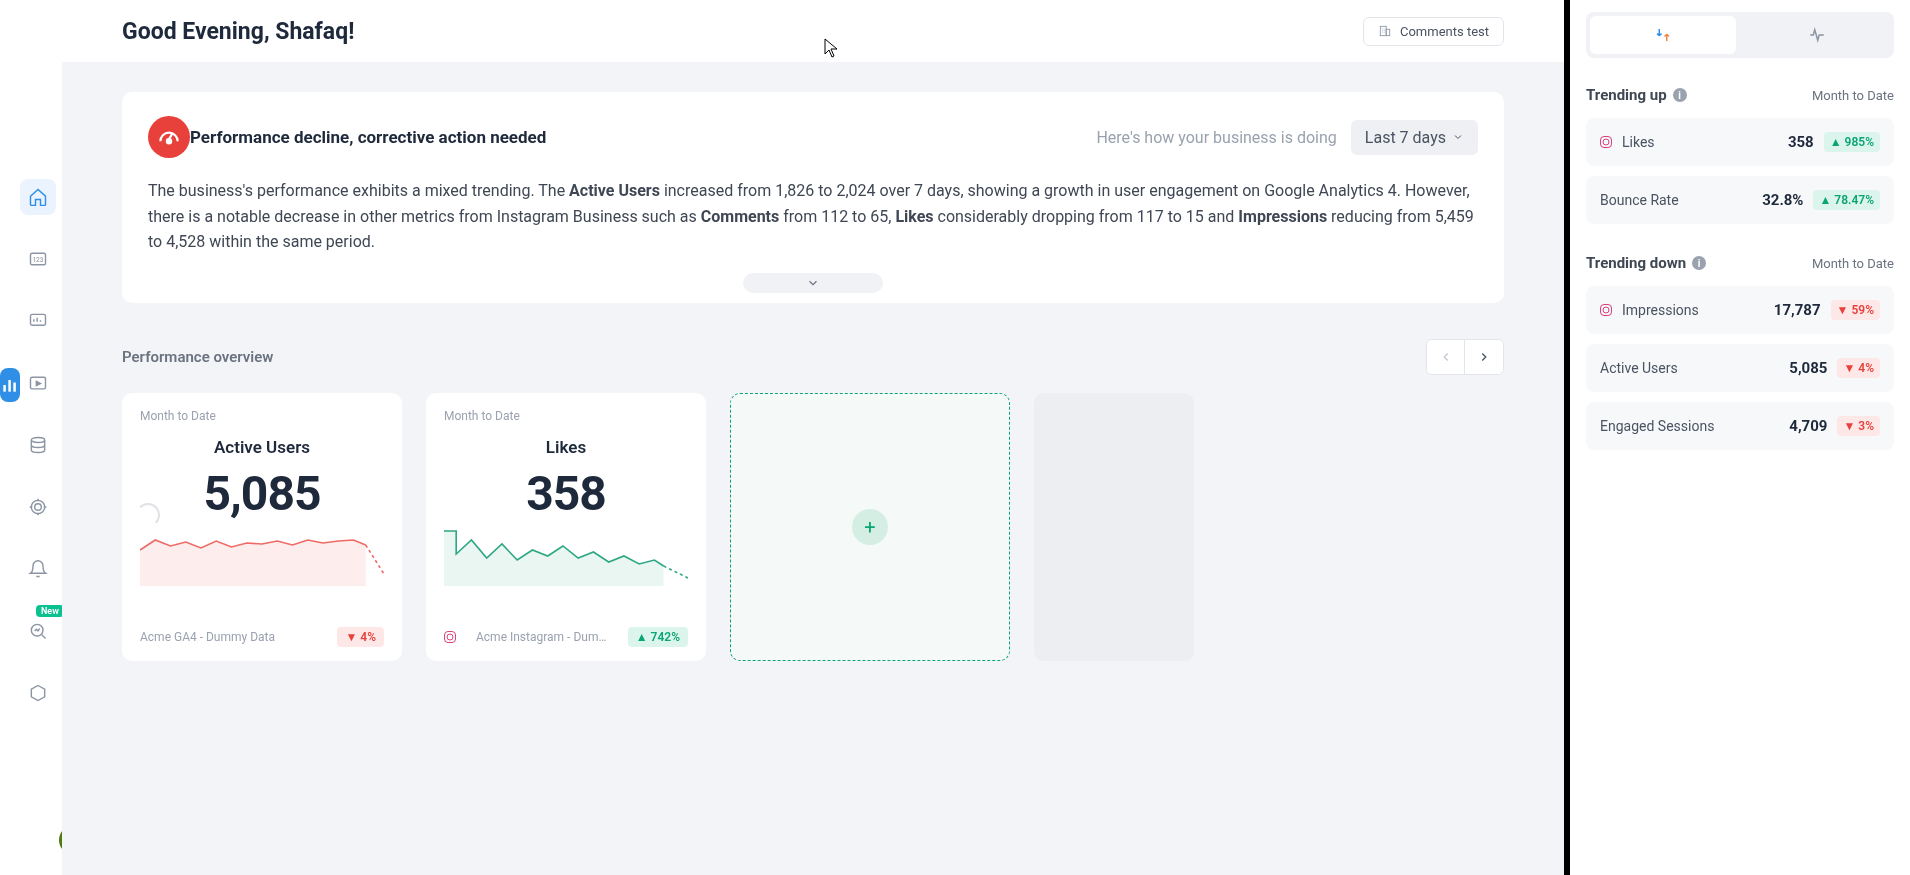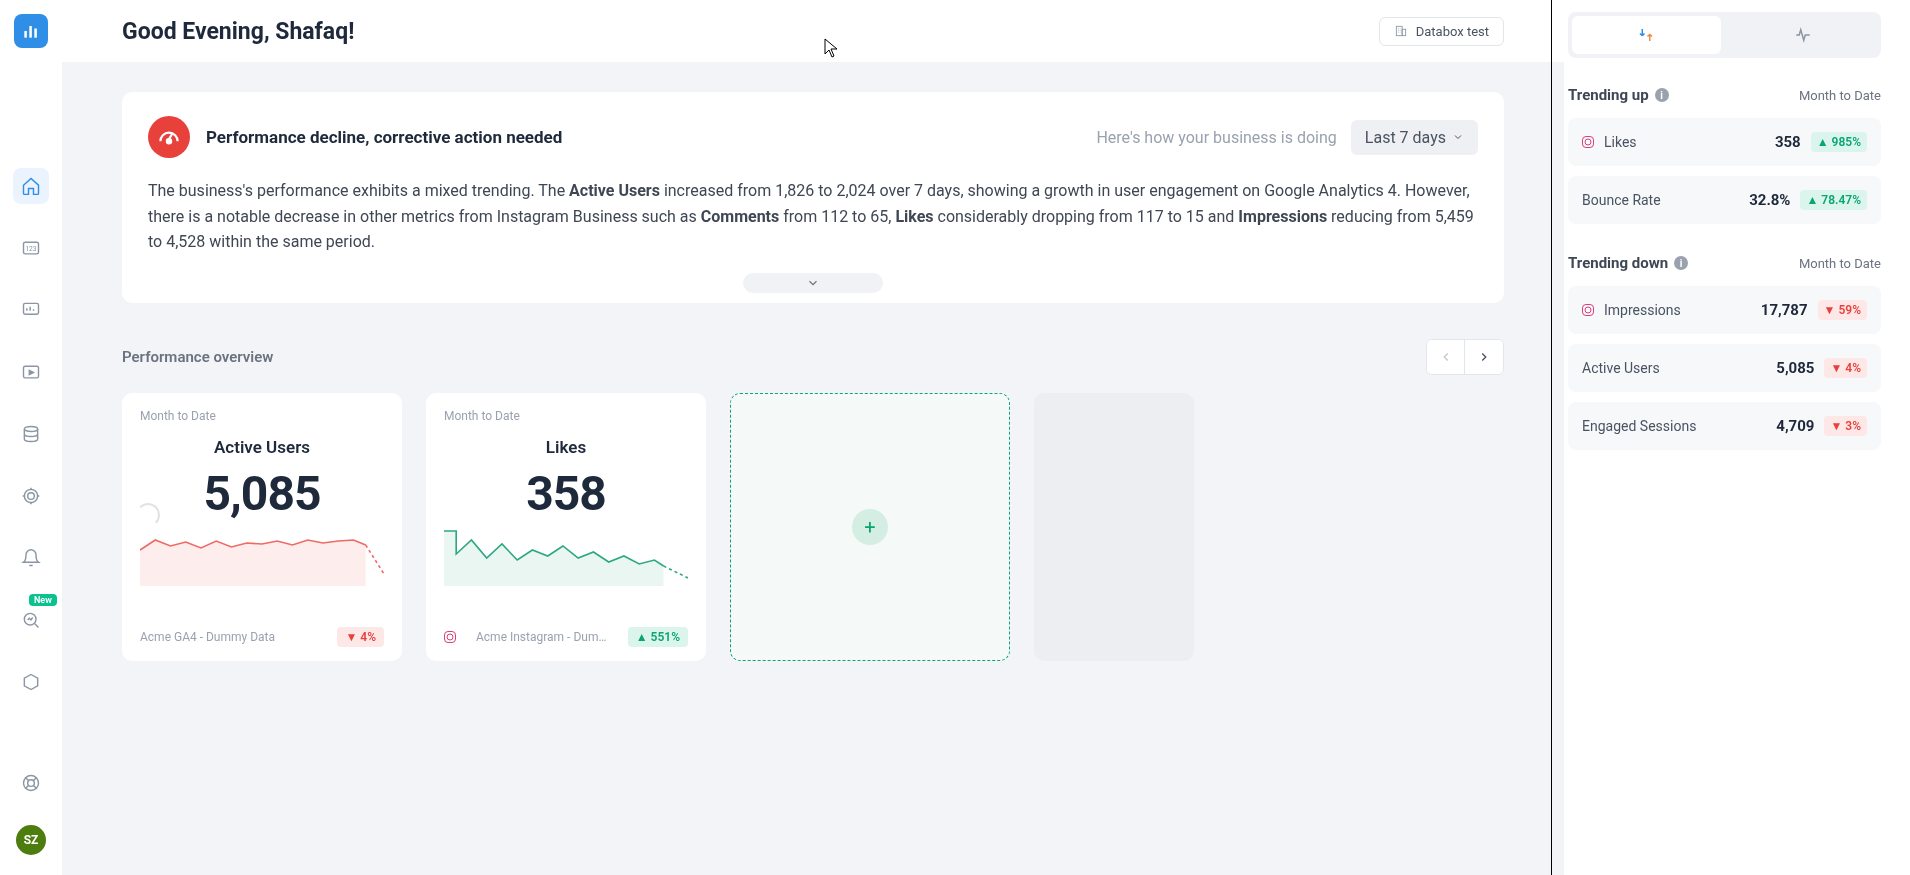--- a/index.html
+++ b/index.html
@@ -1,37 +1,37 @@
 <!DOCTYPE html>
 <html><head>
 <meta charset="utf-8">
 <style>
   *{margin:0;padding:0;box-sizing:border-box;font-family:-apple-system,BlinkMacSystemFont,"Segoe UI",Roboto,sans-serif;}
   body{background:#fff;color:#1e293b;overflow:hidden;width:1910px;height:875px;position:relative;}
   
-  .leftrail{position:absolute;left:0;top:0;width:62px;height:100%;background:#fff;display:flex;flex-direction:column;align-items:center;padding-top:14px;}
+  .leftrail{position:absolute;left:0;top:0;width:62px;height:100%;background:#fff;display:flex;align-items:center;padding-top:14px;}
   .logo{width:34px;height:34px;border-radius:8px;background:#2f8fe6;display:flex;align-items:center;justify-content:center;margin-bottom:120px;}
   .logo svg{width:20px;height:20px;fill:#fff;}
   .rail-items{display:flex;flex-direction:column;gap:26px;align-items:center;}
   .rail-item{width:36px;height:36px;display:flex;align-items:center;justify-content:center;border-radius:8px;cursor:pointer;color:#8b95a4;position:relative;}
   .rail-item.active{background:#eaf3fe;color:#2f8fe6;}
   .rail-item svg{width:20px;height:20px;stroke:currentColor;fill:none;stroke-width:1.7;}
   .rail-item .new-badge{position:absolute;top:-8px;left:16px;background:#0bc18f;color:#fff;font-size:9px;padding:1px 5px;border-radius:4px;font-weight:600;}
   .rail-bottom{margin-top:auto;display:flex;flex-direction:column;gap:24px;align-items:center;padding-bottom:20px;}
   .avatar{width:30px;height:30px;border-radius:50%;background:#4d7c0f;color:#fff;font-size:12px;font-weight:700;display:flex;align-items:center;justify-content:center;}
   
   .topbar{position:absolute;left:62px;top:0;right:346px;height:62px;display:flex;align-items:center;padding:12px 60px;}
   .greeting{font-size:23px;font-weight:700;color:#1e293b;}
   .workspace-btn{margin-left:auto;border:1px solid #e2e6eb;border-radius:6px;padding:6px 14px;display:flex;align-items:center;gap:8px;font-size:13px;color:#4a5362;cursor:pointer;background:#fff;}
   .workspace-btn svg{width:14px;height:14px;stroke:#8b95a4;fill:none;stroke-width:1.5;}
   
   .main{position:absolute;left:62px;top:62px;right:346px;bottom:0;background:#f3f4f7;padding:30px 60px;overflow:hidden;}
   
   .insight{background:#fff;border-radius:10px;padding:24px 26px 10px;}
-  .insight-head{display:flex;align-items:center;gap:16px;margin-bottom:20px;}
+  .insight-head{display:flex;align-items:center;gap:0;margin-bottom:20px;}
   .gauge{width:42px;height:42px;border-radius:50%;background:#e8413c;display:flex;align-items:center;justify-content:center;color:#fff;flex-shrink:0;}
   .gauge svg{width:26px;height:26px;}
   .insight-title{font-size:17px;font-weight:700;color:#1e293b;}
   .insight-sub{margin-left:auto;display:flex;align-items:center;gap:14px;text-align:right;}
   .insight-sub-text{color:#9aa2af;font-size:16px;}
   .range-sel{background:#eef0f3;border-radius:6px;padding:8px 14px;display:flex;align-items:center;gap:6px;font-size:16px;color:#4a5362;cursor:pointer;}
   .range-sel svg{width:12px;height:12px;stroke:#4a5362;fill:none;stroke-width:2;}
   .insight-body{font-size:16px;line-height:1.6;color:#3f4754;}
   .insight-body b{font-weight:700;}
   .expander{margin:18px auto 0;width:140px;height:20px;background:#f1f2f5;border-radius:999px;display:flex;align-items:center;justify-content:center;cursor:pointer;}
@@ -55,21 +55,21 @@
   .delta{font-size:12px;font-weight:600;padding:3px 8px;border-radius:4px;display:inline-flex;align-items:center;gap:3px;}
   .delta.down{background:#fde8e7;color:#e8413c;}
   .delta.up{background:#dcf5ec;color:#0aa574;}
   .ig-icon{display:inline-block;width:12px;height:12px;border:1.4px solid #d8417a;border-radius:4px;position:relative;flex-shrink:0;}
   .ig-icon::after{content:"";position:absolute;width:5px;height:5px;border:1.2px solid #d8417a;border-radius:50%;left:50%;top:50%;transform:translate(-50%,-50%);}
   .spinner-arc{position:absolute;left:14px;top:110px;width:24px;height:24px;border:2px solid #d3d6dc;border-left-color:transparent;border-bottom-color:transparent;border-radius:50%;opacity:.7;}
   .add-card{width:280px;height:268px;border:1px dashed #0aa574;border-radius:10px;background:#f5f9f7;display:flex;align-items:center;justify-content:center;cursor:pointer;}
   .add-btn{width:36px;height:36px;border-radius:50%;background:#d4eee4;color:#0aa574;font-size:20px;display:flex;align-items:center;justify-content:center;}
   .placeholder-card{width:160px;height:268px;background:#eceef1;border-radius:10px;}
   
-  .rightbar{position:absolute;right:13px;top:0;width:346px;height:100%;border-left:1px solid #000000;padding:12px 16px;}
+  .rightbar{position:absolute;right:0;top:0;width:346px;height:100%;border-left:6px solid #000000;padding:12px 16px;}
   .rb-tabs{display:flex;gap:8px;background:#f1f2f5;border-radius:8px;padding:4px;margin-bottom:28px;}
   .rb-tab{flex:1;height:38px;display:flex;align-items:center;justify-content:center;border-radius:6px;cursor:pointer;}
   .rb-tab.active{background:#fff;}
   .rb-tab svg{width:18px;height:18px;}
   .rb-section-head{display:flex;align-items:center;gap:6px;margin-bottom:14px;}
   .rb-section-title{font-size:15px;font-weight:700;color:#3f4754;}
   .info-icn{width:14px;height:14px;border-radius:50%;background:#9aa2af;color:#fff;font-size:10px;display:flex;align-items:center;justify-content:center;font-weight:700;}
   .rb-range{margin-left:auto;font-size:13px;color:#6b7280;}
   .rb-list{display:flex;flex-direction:column;gap:10px;margin-bottom:30px;}
   .rb-row{background:#f7f8fa;border-radius:8px;padding:14px 14px;display:flex;align-items:center;gap:10px;}
@@ -159,21 +159,21 @@
 </div>
 
 <div class="topbar">
   <div class="greeting">Good Evening, Shafaq!</div>
   <div class="workspace-btn">
     <svg viewBox="0 0 24 24">
         <rect x="4" y="4" width="10" height="16"></rect>
         <rect x="14" y="9" width="6" height="11"></rect>
         <path d="M7 8h1M7 11h1M7 14h1M10 8h1M10 11h1M10 14h1"></path>
       </svg>
-    <span>Databox test</span>
+    <span>Comments test</span>
   </div>
 </div>
 
 <div class="main">
   <div class="insight">
     <div class="insight-head">
       <div class="gauge">
         <svg viewBox="0 0 24 24" fill="none" stroke="#fff" stroke-width="2">
             <path d="M4 16a8 8 0 1 1 16 0"></path>
             <circle cx="12" cy="16" r="2" fill="#fff"></circle>
@@ -240,21 +240,21 @@
       <div class="mc-name">Likes</div>
       <div class="mc-value">358</div>
       <svg class="mc-chart" viewBox="0 0 240 60" preserveAspectRatio="none">
         <path d="M0 60 L0 5 L12 5 L12 28 L27 14 L42 32 L57 18 L72 34 L87 24 L102 30 L117 20 L132 32 L147 26 L162 36 L177 30 L192 38 L207 34 L216 40 L216 60 Z" fill="#2ea884" fill-opacity="0.10"></path>
         <path d="M0 5 L12 5 L12 28 L27 14 L42 32 L57 18 L72 34 L87 24 L102 30 L117 20 L132 32 L147 26 L162 36 L177 30 L192 38 L207 34 L216 40" stroke="#2ea884" stroke-width="1.6" fill="none"></path>
         <path d="M216 40 L240 52" stroke="#2ea884" stroke-width="1.6" stroke-dasharray="3 3" fill="none"></path>
       </svg>
       <div class="mc-footer">
         <span class="ig-icon"></span>
         <span class="mc-source">Acme Instagram - Dummy …</span>
-        <span class="delta up">▲ <span>551%</span></span>
+        <span class="delta up">▲ <span>742%</span></span>
       </div>
     </div>
 
     <div class="add-card">
       <div class="add-btn">+</div>
     </div>
 
     <div class="placeholder-card"></div>
   </div>
 </div>

